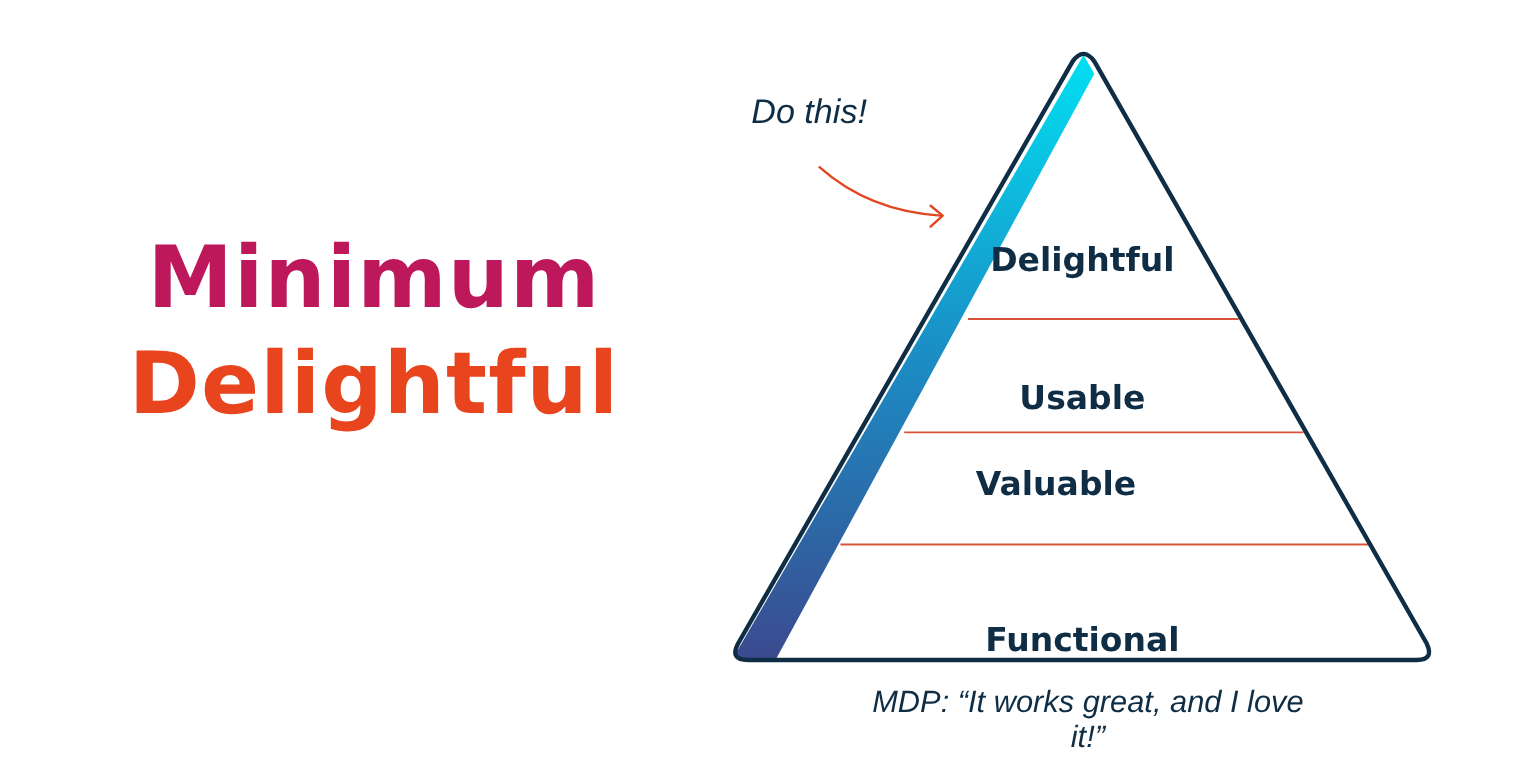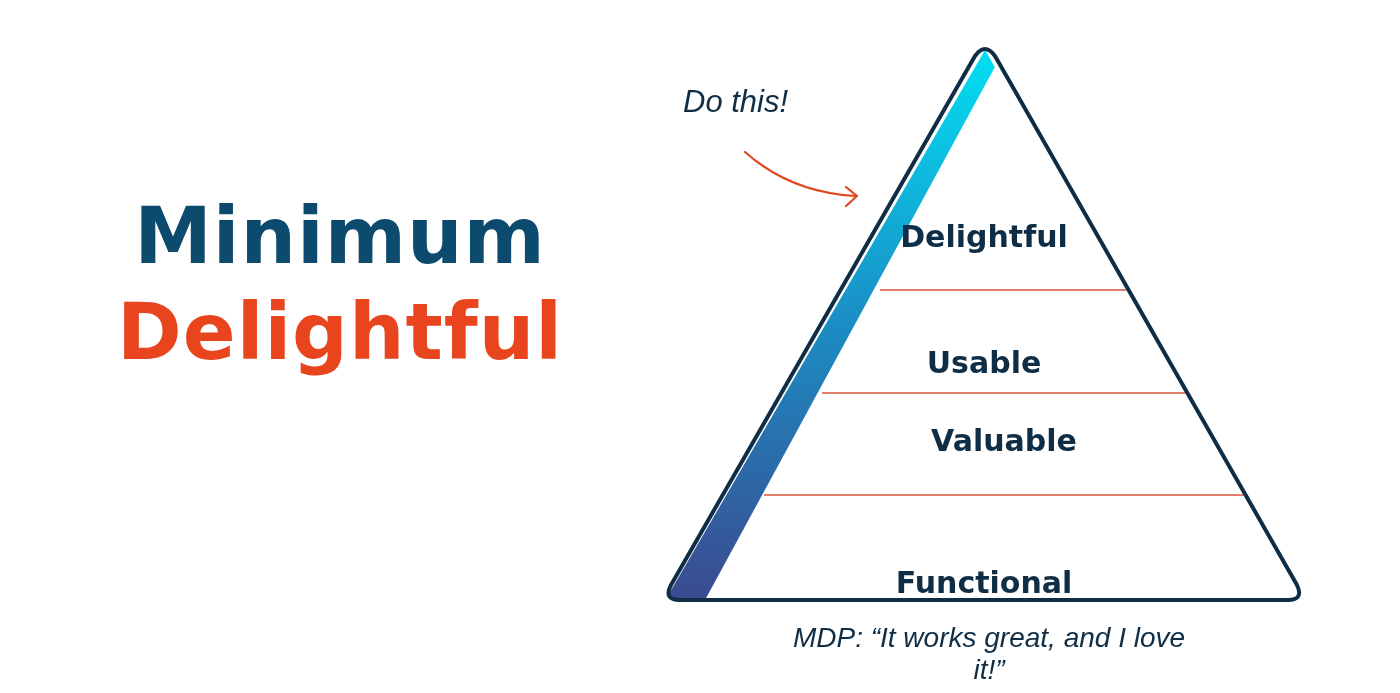--- a/index.html
+++ b/index.html
@@ -1,19 +1,19 @@
 <!DOCTYPE html>
 <html><head>
 <meta charset="utf-8">
 <style>
   html,body{margin:0;padding:0;background:#ffffff;}
   body{width:1400px;height:693px;position:relative;overflow:hidden;font-family:"DejaVu Sans","Liberation Sans",sans-serif;}
   .title{position:absolute;left:110px;top:188px;width:460px;text-align:center;font-weight:bold;font-size:78px;line-height:96px;letter-spacing:1px;}
   .title .line{display:block;}
-  .dark{color:#0c4a6e;}
+  .dark{color:#be185d;margin-top:17px;}
   .accent{color:#e8441e;}
   svg{position:absolute;left:0;top:0;}
   .lvl{position:absolute;width:400px;text-align:center;font-family:"DejaVu Sans","Liberation Sans",sans-serif;font-weight:bold;font-size:30px;color:#0f2e45;}
   .note{position:absolute;font-style:italic;color:#0f2e45;font-family:"Liberation Sans","DejaVu Sans",sans-serif;}
 </style>
 </head>
 <body>
 
 <div class="title">
   <span class="line dark">Minimum</span>
@@ -47,16 +47,16 @@
   <g>
     <path d="M745 152 Q790 192 855 196" fill="none" stroke="#e0461f" stroke-width="2.2" stroke-linecap="round"></path>
     <path d="M846 187 L857 196 L846 206" fill="none" stroke="#e0461f" stroke-width="2.2" stroke-linecap="round" stroke-linejoin="round"></path>
   </g>
 </svg>
 
 <div class="note" style="left:683px;top:84px;font-size:31px;">Do this!</div>
 
 <div class="lvl" style="left:784px;top:219px;">Delightful</div>
 <div class="lvl" style="left:784px;top:321px;margin-top:24px;">Usable</div>
-<div class="lvl" style="left:804px;top:423px;">Valuable</div>
+<div class="lvl" style="left:760px;top:423px;">Valuable</div>
 <div class="lvl" style="left:784px;top:525px;margin-top:40px;">Functional</div>
 
 <div class="note" style="left:784px;top:622px;width:410px;text-align:center;font-size:28px;">MDP: “It works great, and I love it!”</div>
 
 </body></html>

